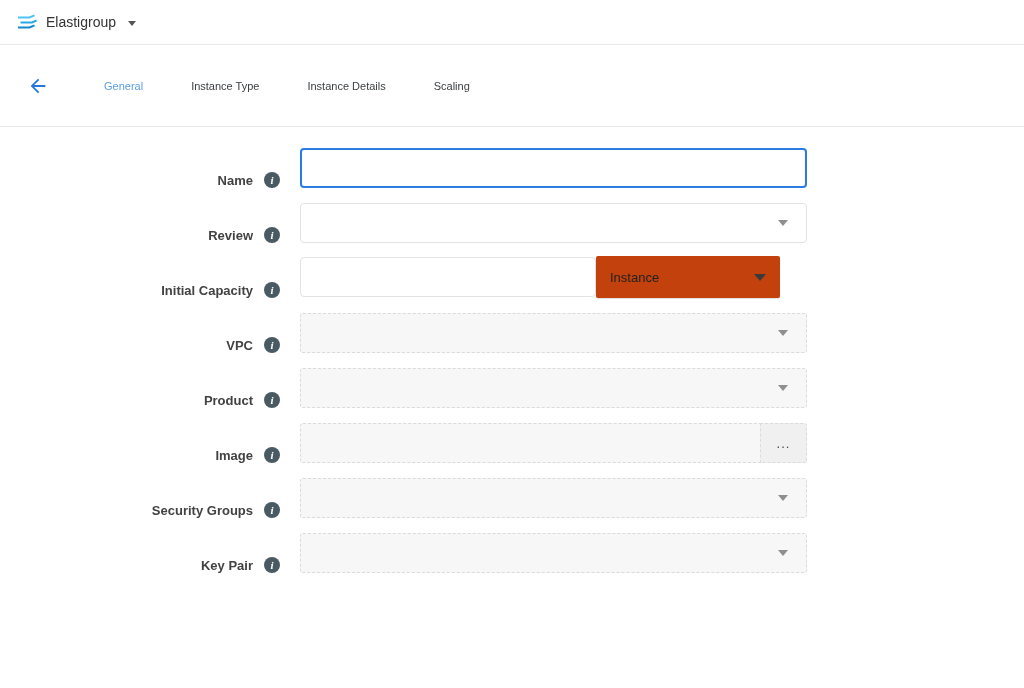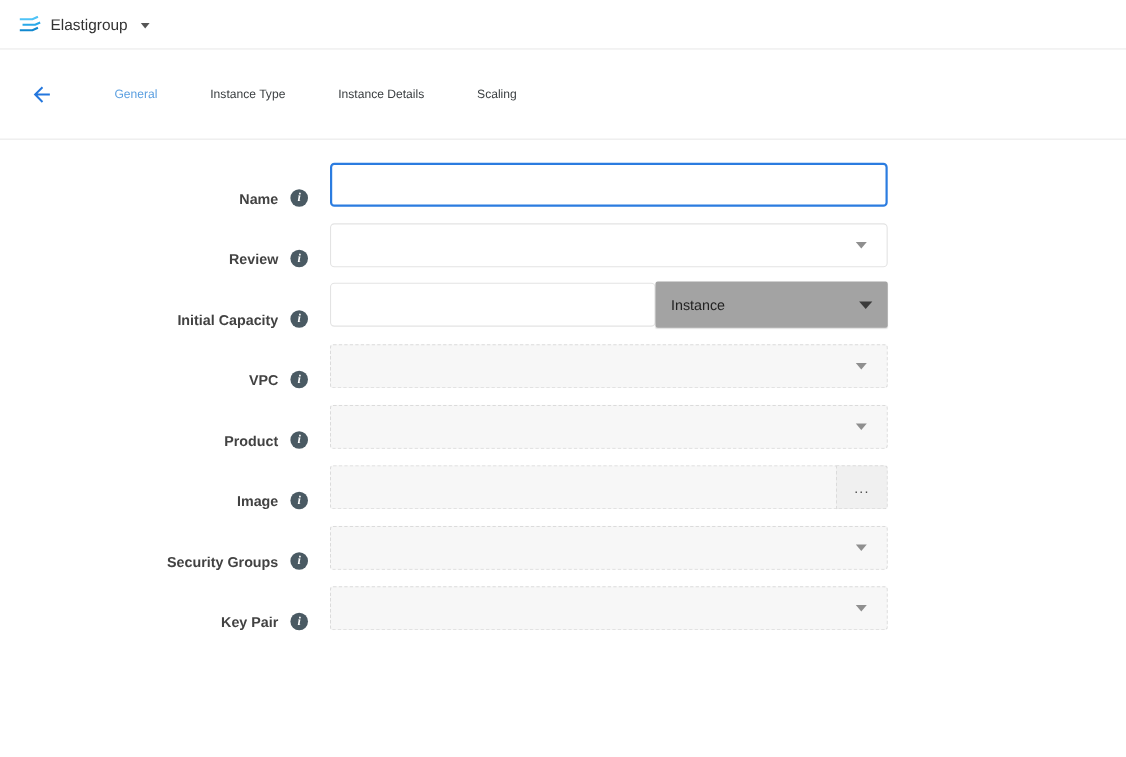--- a/index.html
+++ b/index.html
@@ -26,21 +26,21 @@
   .field-cell { margin-left: 20px; display: flex; align-items: center; }
 
   input.text { height: 40px; border: 1px solid #e3e3e3; border-radius: 4px; padding: 0 12px; font-size: 14px; color: #333; outline: none; background: #fff; }
   input.text.focused { border: 2px solid #2b7ce0; width: 507px; }
 
   .select { width: 507px; height: 40px; border: 1px solid #e3e3e3; border-radius: 4px; background: #fff; display: flex; align-items: center; justify-content: flex-end; padding-right: 18px; cursor: pointer; }
   .select.disabled { background: #f7f7f7; border: 1px dashed #dbdbdb; border-radius: 3px; cursor: default; }
   .caret-down { width: 0; height: 0; border-left: 5px solid transparent; border-right: 5px solid transparent; border-top: 6px solid #8f8f8f; }
 
   .cap-input { width: 296px; border-radius: 2px 0 0 2px; }
-  .unit-select { width: 211px; height: 42px; background: #a3a3a3; border-radius: 2px; display: flex; align-items: center; justify-content: space-between; padding: 0 14px 0 14px; cursor: pointer; box-shadow: 0 1px 1px rgba(0,0,0,0.12); }
+  .unit-select { width: 184px; height: 42px; background: #c2410c; border-radius: 2px; display: flex; align-items: center; justify-content: space-between; padding: 0 14px 0 14px; cursor: pointer; box-shadow: 0 1px 1px rgba(0,0,0,0.12); }
   .unit-select .value { font-size: 13px; color: #222; }
   .unit-select .caret-down { border-top-color: #3a3a3a; border-left-width: 6px; border-right-width: 6px; border-top-width: 7px; }
 
   .image-input { width: 460px; background: #f7f7f7; border: 1px dashed #dbdbdb; border-right: none; border-radius: 3px 0 0 3px; height: 40px; display: flex; align-items: center; padding: 0 12px; }
   .browse-btn { width: 47px; height: 40px; background: #f0f0f0; border: 1px dashed #dbdbdb; border-radius: 0 3px 3px 0; display: flex; align-items: center; justify-content: center; font-size: 13px; color: #4a4a4a; letter-spacing: 1px; cursor: pointer; }
 
   .action-btn { margin-left: 16px; width: 165px; height: 37px; background: #e5e5e5; border: none; border-radius: 3px; color: #9b9b9b; font-size: 14px; font-family: "Liberation Sans", sans-serif; display: flex; align-items: center; justify-content: center; cursor: pointer; }
 </style>
 </head>
 <body>

